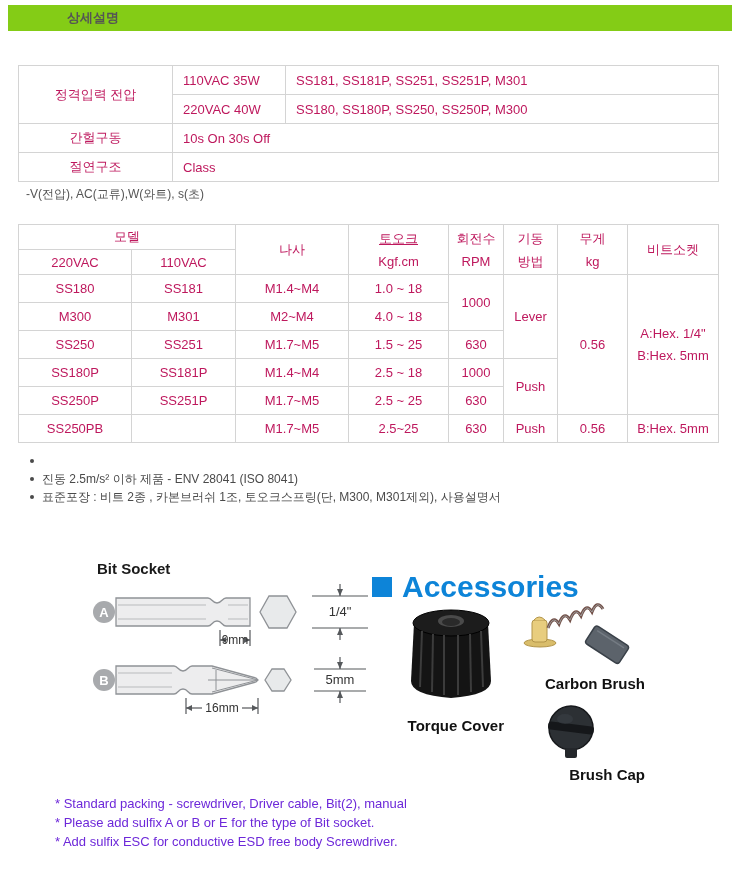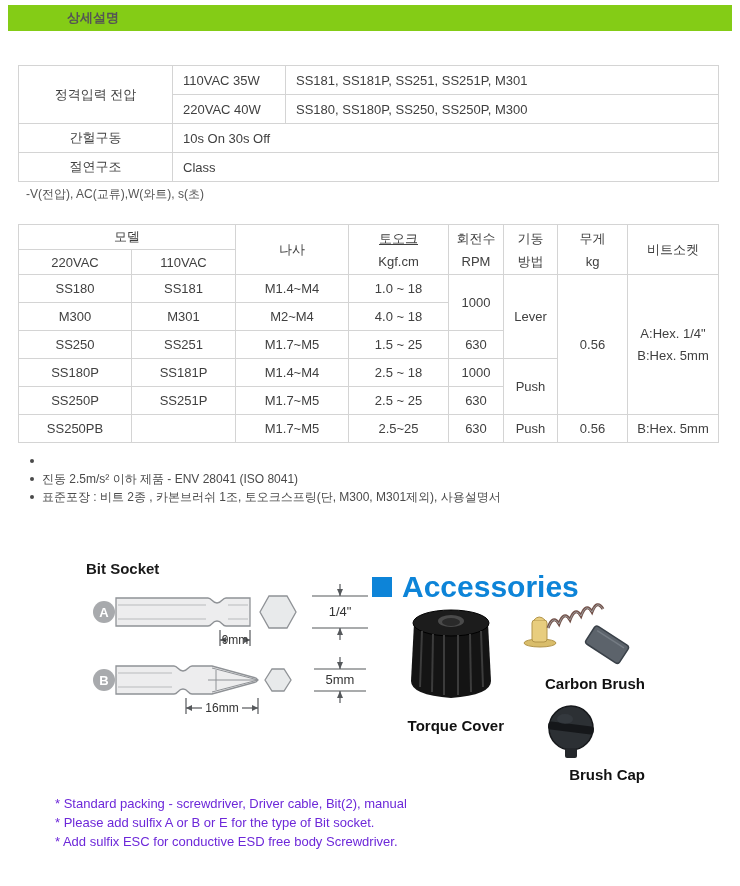--- a/index.html
+++ b/index.html
@@ -2,40 +2,40 @@
 <html><head>
 <meta charset="utf-8">
 <style>
   html,body{margin:0;padding:0;background:#fff;}
   body{width:740px;height:886px;position:relative;font-family:"Liberation Sans",sans-serif;overflow:hidden;}
 
   .title-bar{position:absolute;left:8px;top:5px;width:724px;height:26px;background:#84cc16;display:flex;align-items:center;}
   .title-bar .tb-text{margin-left:59px;font-size:13px;font-weight:bold;color:#555;}
 
   table{border-collapse:collapse;table-layout:fixed;}
-  td{border:1px solid #d4d4d4;font-size:13px;color:#404040;text-align:center;padding:0 4px;white-space:nowrap;overflow:hidden;}
+  td{border:1px solid #d4d4d4;font-size:13px;color:#be185d;text-align:center;padding:0 4px;white-space:nowrap;overflow:hidden;}
   .left{text-align:left;padding-left:10px;}
 
   .power-table{position:absolute;left:18px;top:65px;width:700px;}
   .power-table td{height:28px;}
 
   .footnote{position:absolute;left:26px;top:186px;font-size:12px;color:#555;}
 
   .model-table{position:absolute;left:18px;top:224px;width:700px;}
   .model-table tr.hrow td{height:24px;}
   .model-table tr.drow td{height:27px;}
   .two-line div{line-height:23px;}
   .u{text-decoration:underline;}
   .bitcell div{line-height:22px;}
 
   .bullets{position:absolute;left:30px;top:453px;width:690px;}
   .bullet{display:flex;align-items:flex-start;height:18px;font-size:12px;color:#4a4a4a;}
   .dot{flex:none;width:4px;height:4px;border-radius:50%;background:#4a4a4a;margin:6px 8px 0 0;}
 
-  .bs-title{position:absolute;left:86px;top:560px;font-size:15px;font-weight:bold;color:#1a1a1a;}
+  .bs-title{position:absolute;left:97px;top:560px;font-size:15px;font-weight:bold;color:#1a1a1a;}
   .bs-svg{position:absolute;left:90px;}
   .bs-svg.rowA{top:582px;}
   .bs-svg.rowB{top:650px;}
 
   .acc-title{position:absolute;left:372px;top:570px;display:flex;align-items:center;}
   .acc-square{width:20px;height:20px;background:#0d84d8;margin-right:10px;}
   .acc-text{font-size:30px;font-weight:bold;color:#0d84d8;}
 
   .acc-img{position:absolute;}
   .acc-label{position:absolute;font-size:15px;font-weight:bold;color:#111;text-align:right;}

